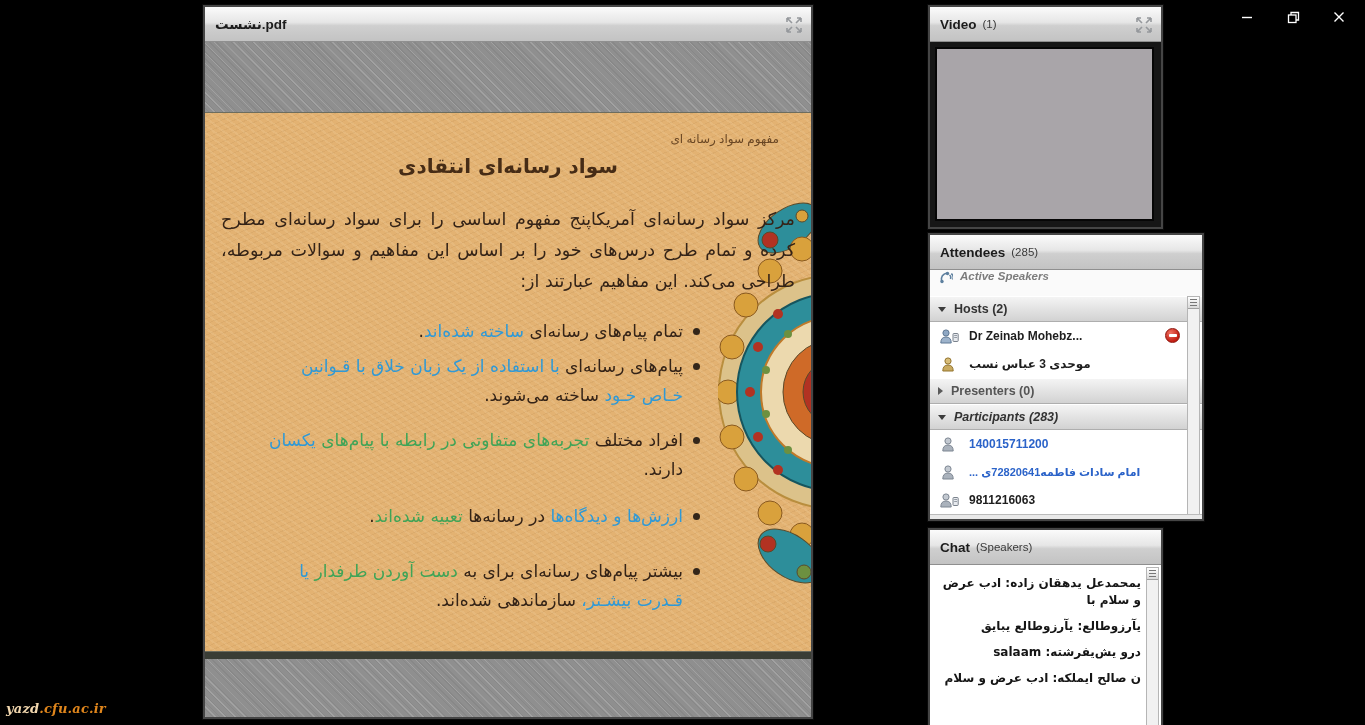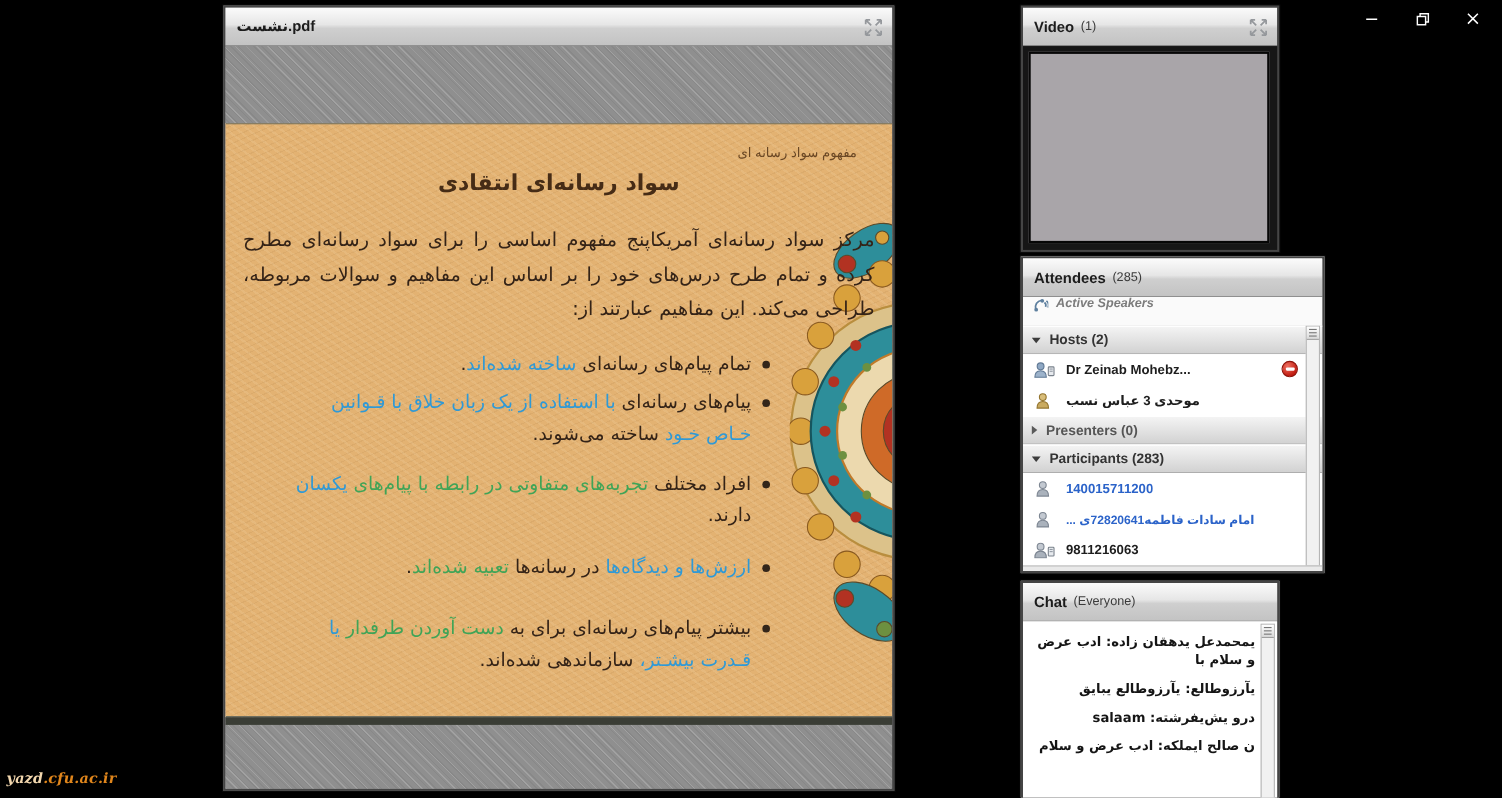--- a/index.html
+++ b/index.html
@@ -233,21 +233,21 @@
       <svg width="20" height="15" viewBox="0 0 20 15">
         <circle cx="8" cy="4" r="3.1" fill="#d8bd79" stroke="#93742e" stroke-width="1"></circle>
         <path d="M2.8 14 q0 -6 5.2 -6 q5.2 0 5.2 6 z" fill="#c9aa60" stroke="#93742e" stroke-width="1"></path>
       </svg>
       <span class="attendee-name" dir="rtl">موحدی 3 عباس نسب</span>
     </div>
     <div class="group-header" style="padding-right:20px;">
       <span class="tri-right"></span>
       <span class="lbl" style="color:#555;">Presenters (0)</span>
     </div>
-    <div class="group-header" style="padding-right:24px;">
+    <div class="group-header" style="padding-right:24px;font-style:italic;">
       <span class="tri-down"></span>
       <span class="lbl">Participants (283)</span>
     </div>
     <div class="attendee-row">
       <svg width="20" height="15" viewBox="0 0 20 15">
         <circle cx="8" cy="4" r="3.1" fill="#c3c9d1" stroke="#7d8692" stroke-width="1"></circle>
         <path d="M2.8 14 q0 -6 5.2 -6 q5.2 0 5.2 6 z" fill="#aab2bc" stroke="#7d8692" stroke-width="1"></path>
       </svg>
       <span class="attendee-name blue">140015711200</span>
     </div>
@@ -277,21 +277,21 @@
           <i></i>
         </div>
     </div>
     <div class="bottom-strip"></div>
   </div>
 </div>
 
 <div class="pod" id="chat-pod">
   <div class="pod-header">
     <span class="pod-title">Chat</span>
-    <span class="pod-count">(Everyone)</span>
+    <span class="pod-count">(Speakers)</span>
   </div>
   <div id="chat-body">
     <div id="chat-messages">
       <div class="chat-msg">یمحمدعل یدهقان زاده: ادب عرض و سلام با</div>
       <div class="chat-msg">یآرزوطالع: یآرزوطالع یبایق</div>
       <div class="chat-msg">درو یش‌یفرشته: salaam</div>
       <div class="chat-msg">ن صالح ایملکه: ادب عرض و سلام</div>
     </div>
     <div class="scroll-track" style="top:2px;">
       <div class="scroll-grip">

